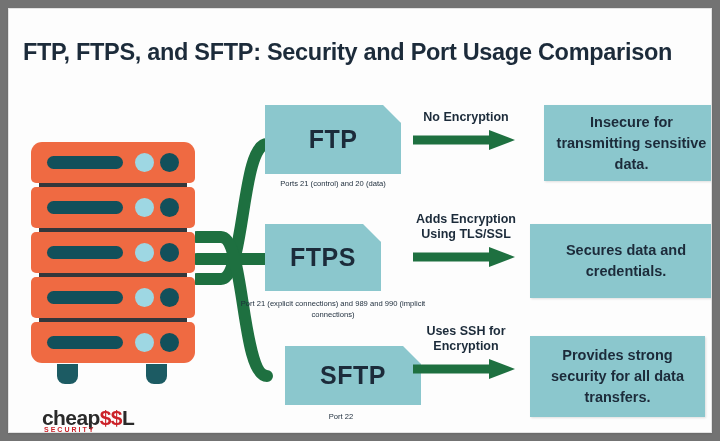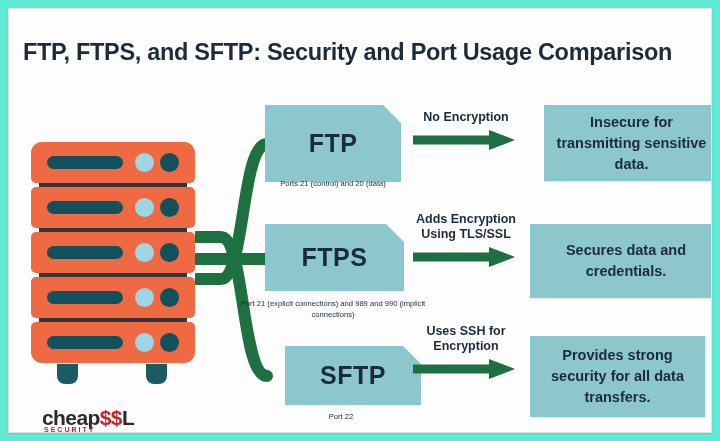--- a/index.html
+++ b/index.html
@@ -9,21 +9,21 @@
     height: 441px;
     overflow: hidden;
     background: #f2f2f2;
     font-family: "Liberation Sans", sans-serif;
   }
 
   #canvas {
     position: relative;
     width: 720px;
     height: 441px;
-    background: #5eead4;
+    background: #737373;
   }
 
   
   #card {
     position: absolute;
     left: 8px;
     top: 8px;
     width: 704px;
     height: 425px;
     background: #fdfdfd;
@@ -151,22 +151,22 @@
     color: #1c2b3a;
     font-size: 25px;
     font-weight: bold;
     letter-spacing: 0.5px;
     display: flex;
     align-items: center;
     justify-content: center;
     clip-path: polygon(0 0, calc(100% - 18px) 0, 100% 18px, 100% 100%, 0 100%);
     box-shadow: 1px 1px 2px rgba(0,0,0,0.12);
   }
-  #box-ftp  { left: 256px; top: 96px;  width: 136px; height: 77px; }
-  #box-ftps { left: 256px; top: 215px; width: 139px; height: 67px; }
+  #box-ftp  { left: 256px; top: 96px;  width: 136px; height: 69px; }
+  #box-ftps { left: 256px; top: 215px; width: 116px; height: 67px; }
   #box-sftp { left: 256px; top: 337px; width: 136px; height: 59px; margin-left: 20px; }
 
   .port-note {
     position: absolute;
     width: 200px;
     text-align: center;
     font-size: 7.6px;
     font-weight: normal;
     color: #1c2b3a;
     line-height: 10.5px;

